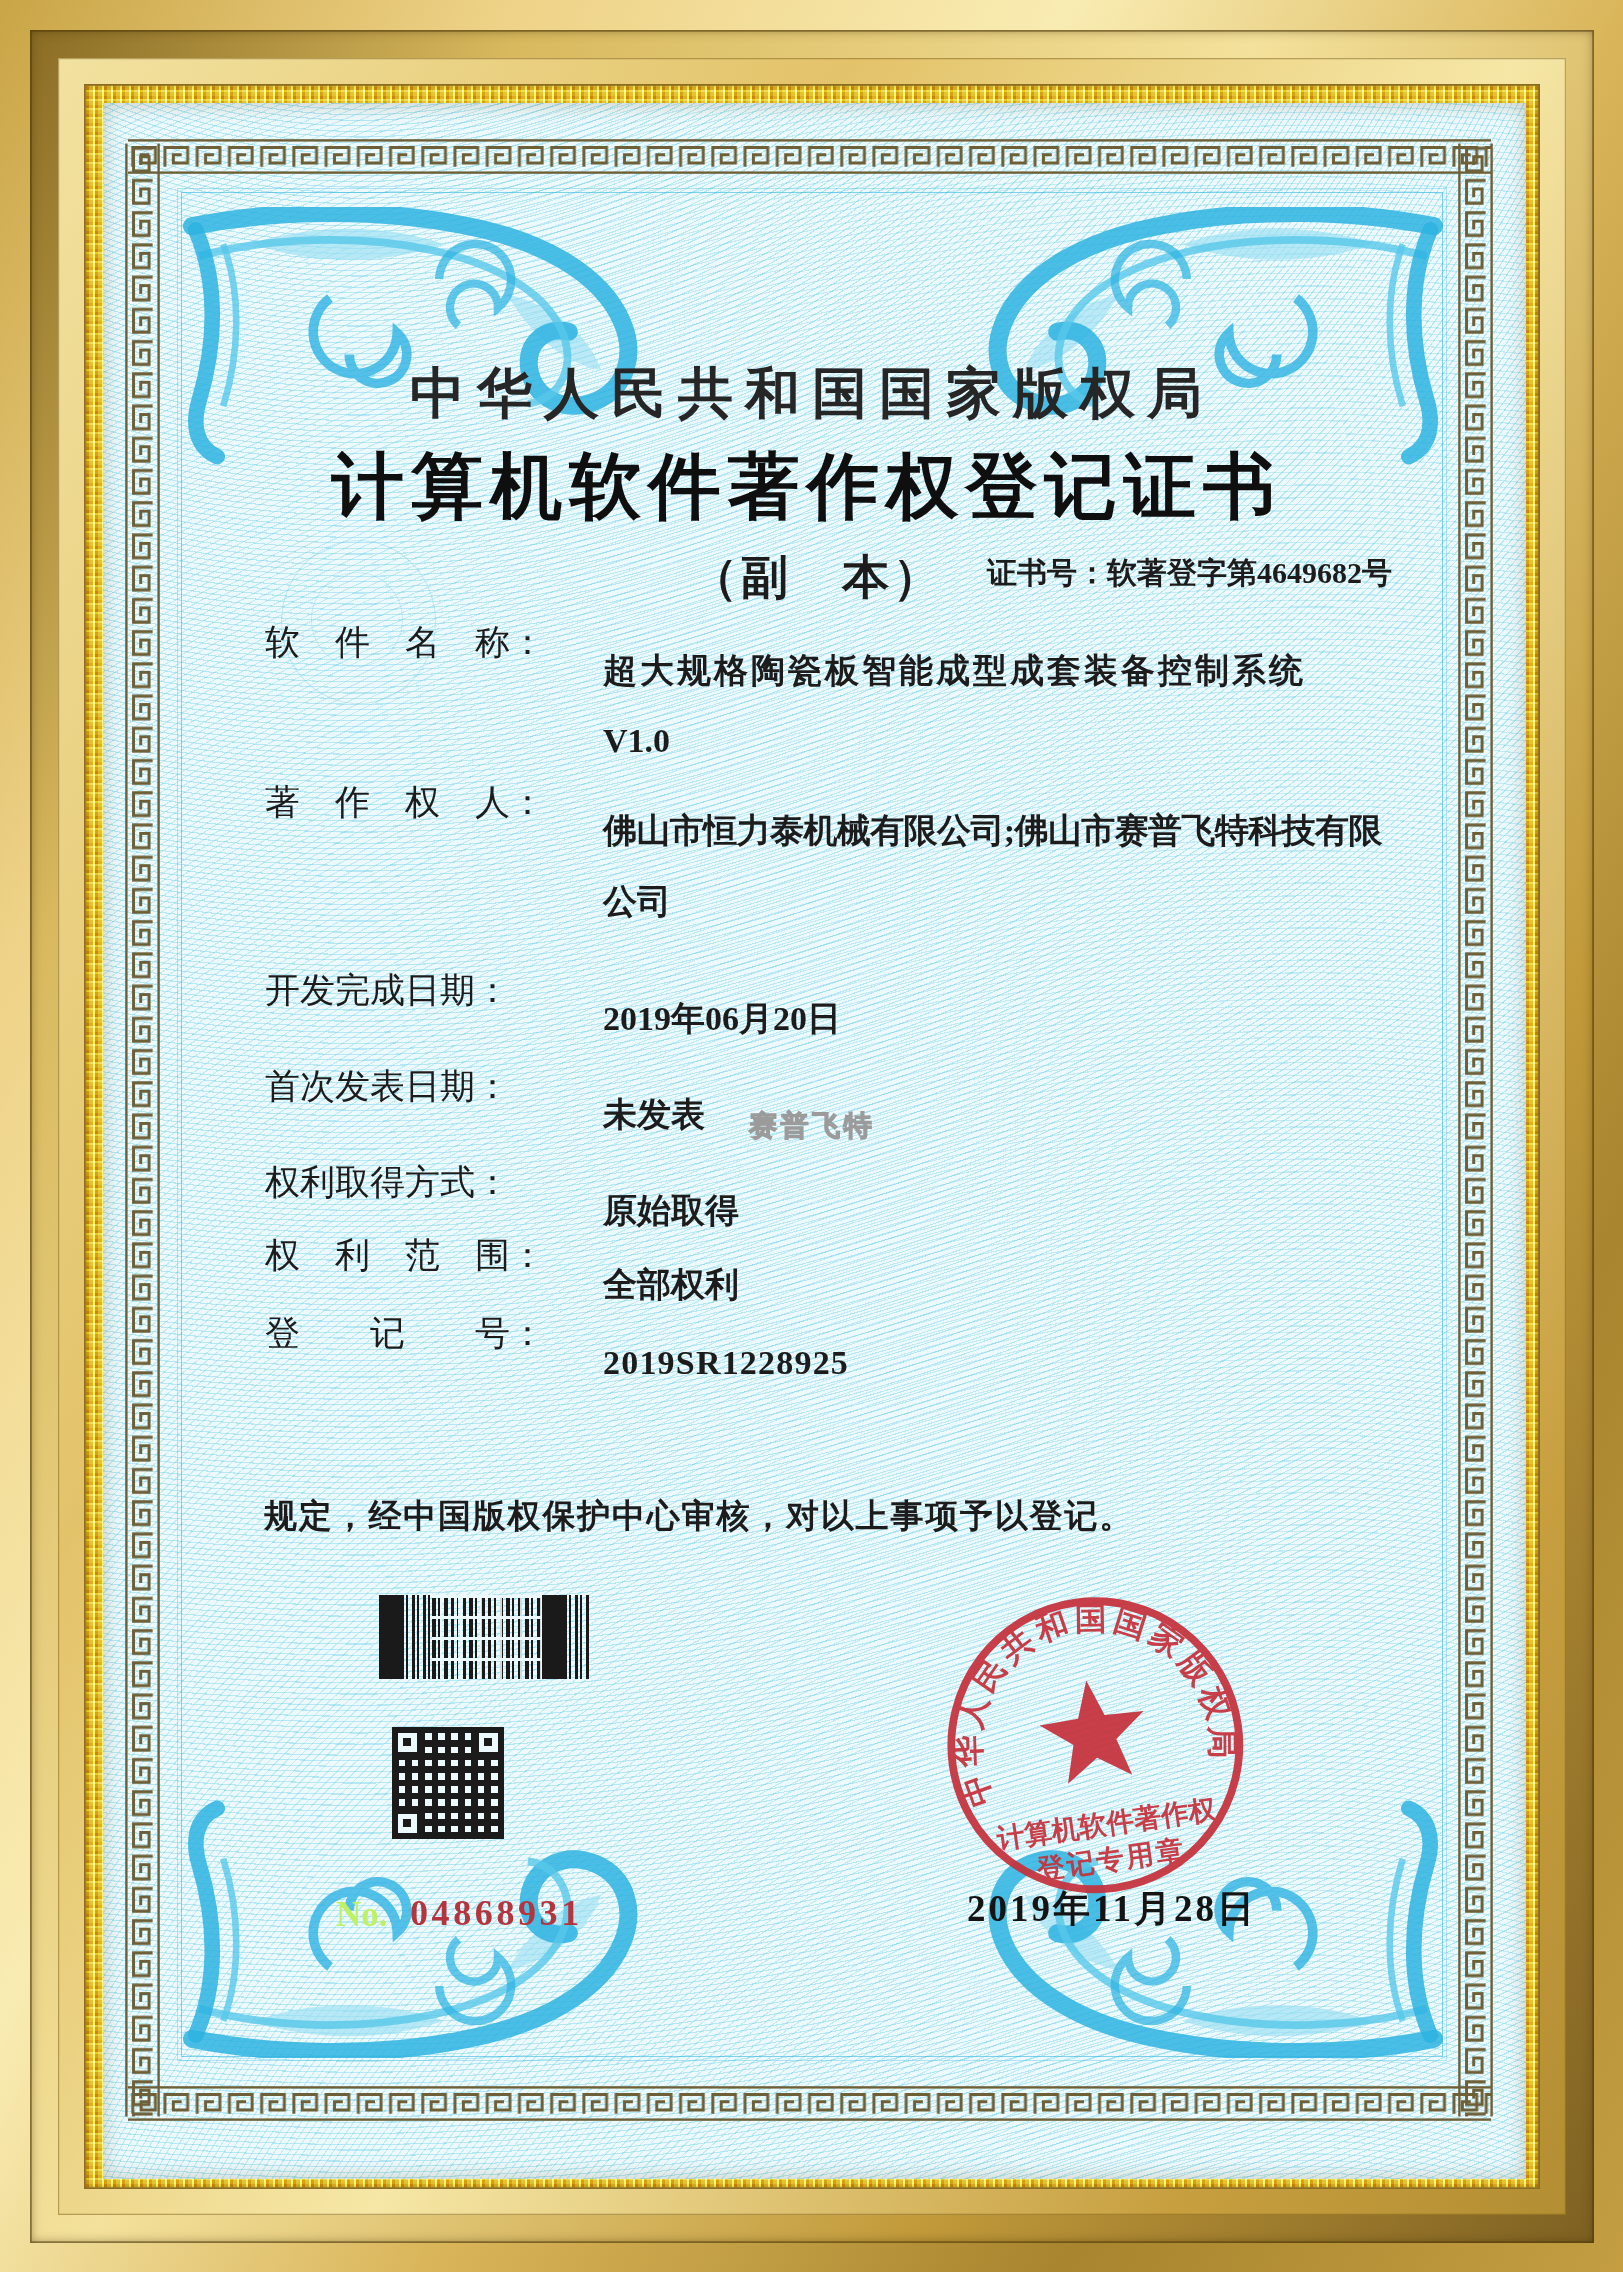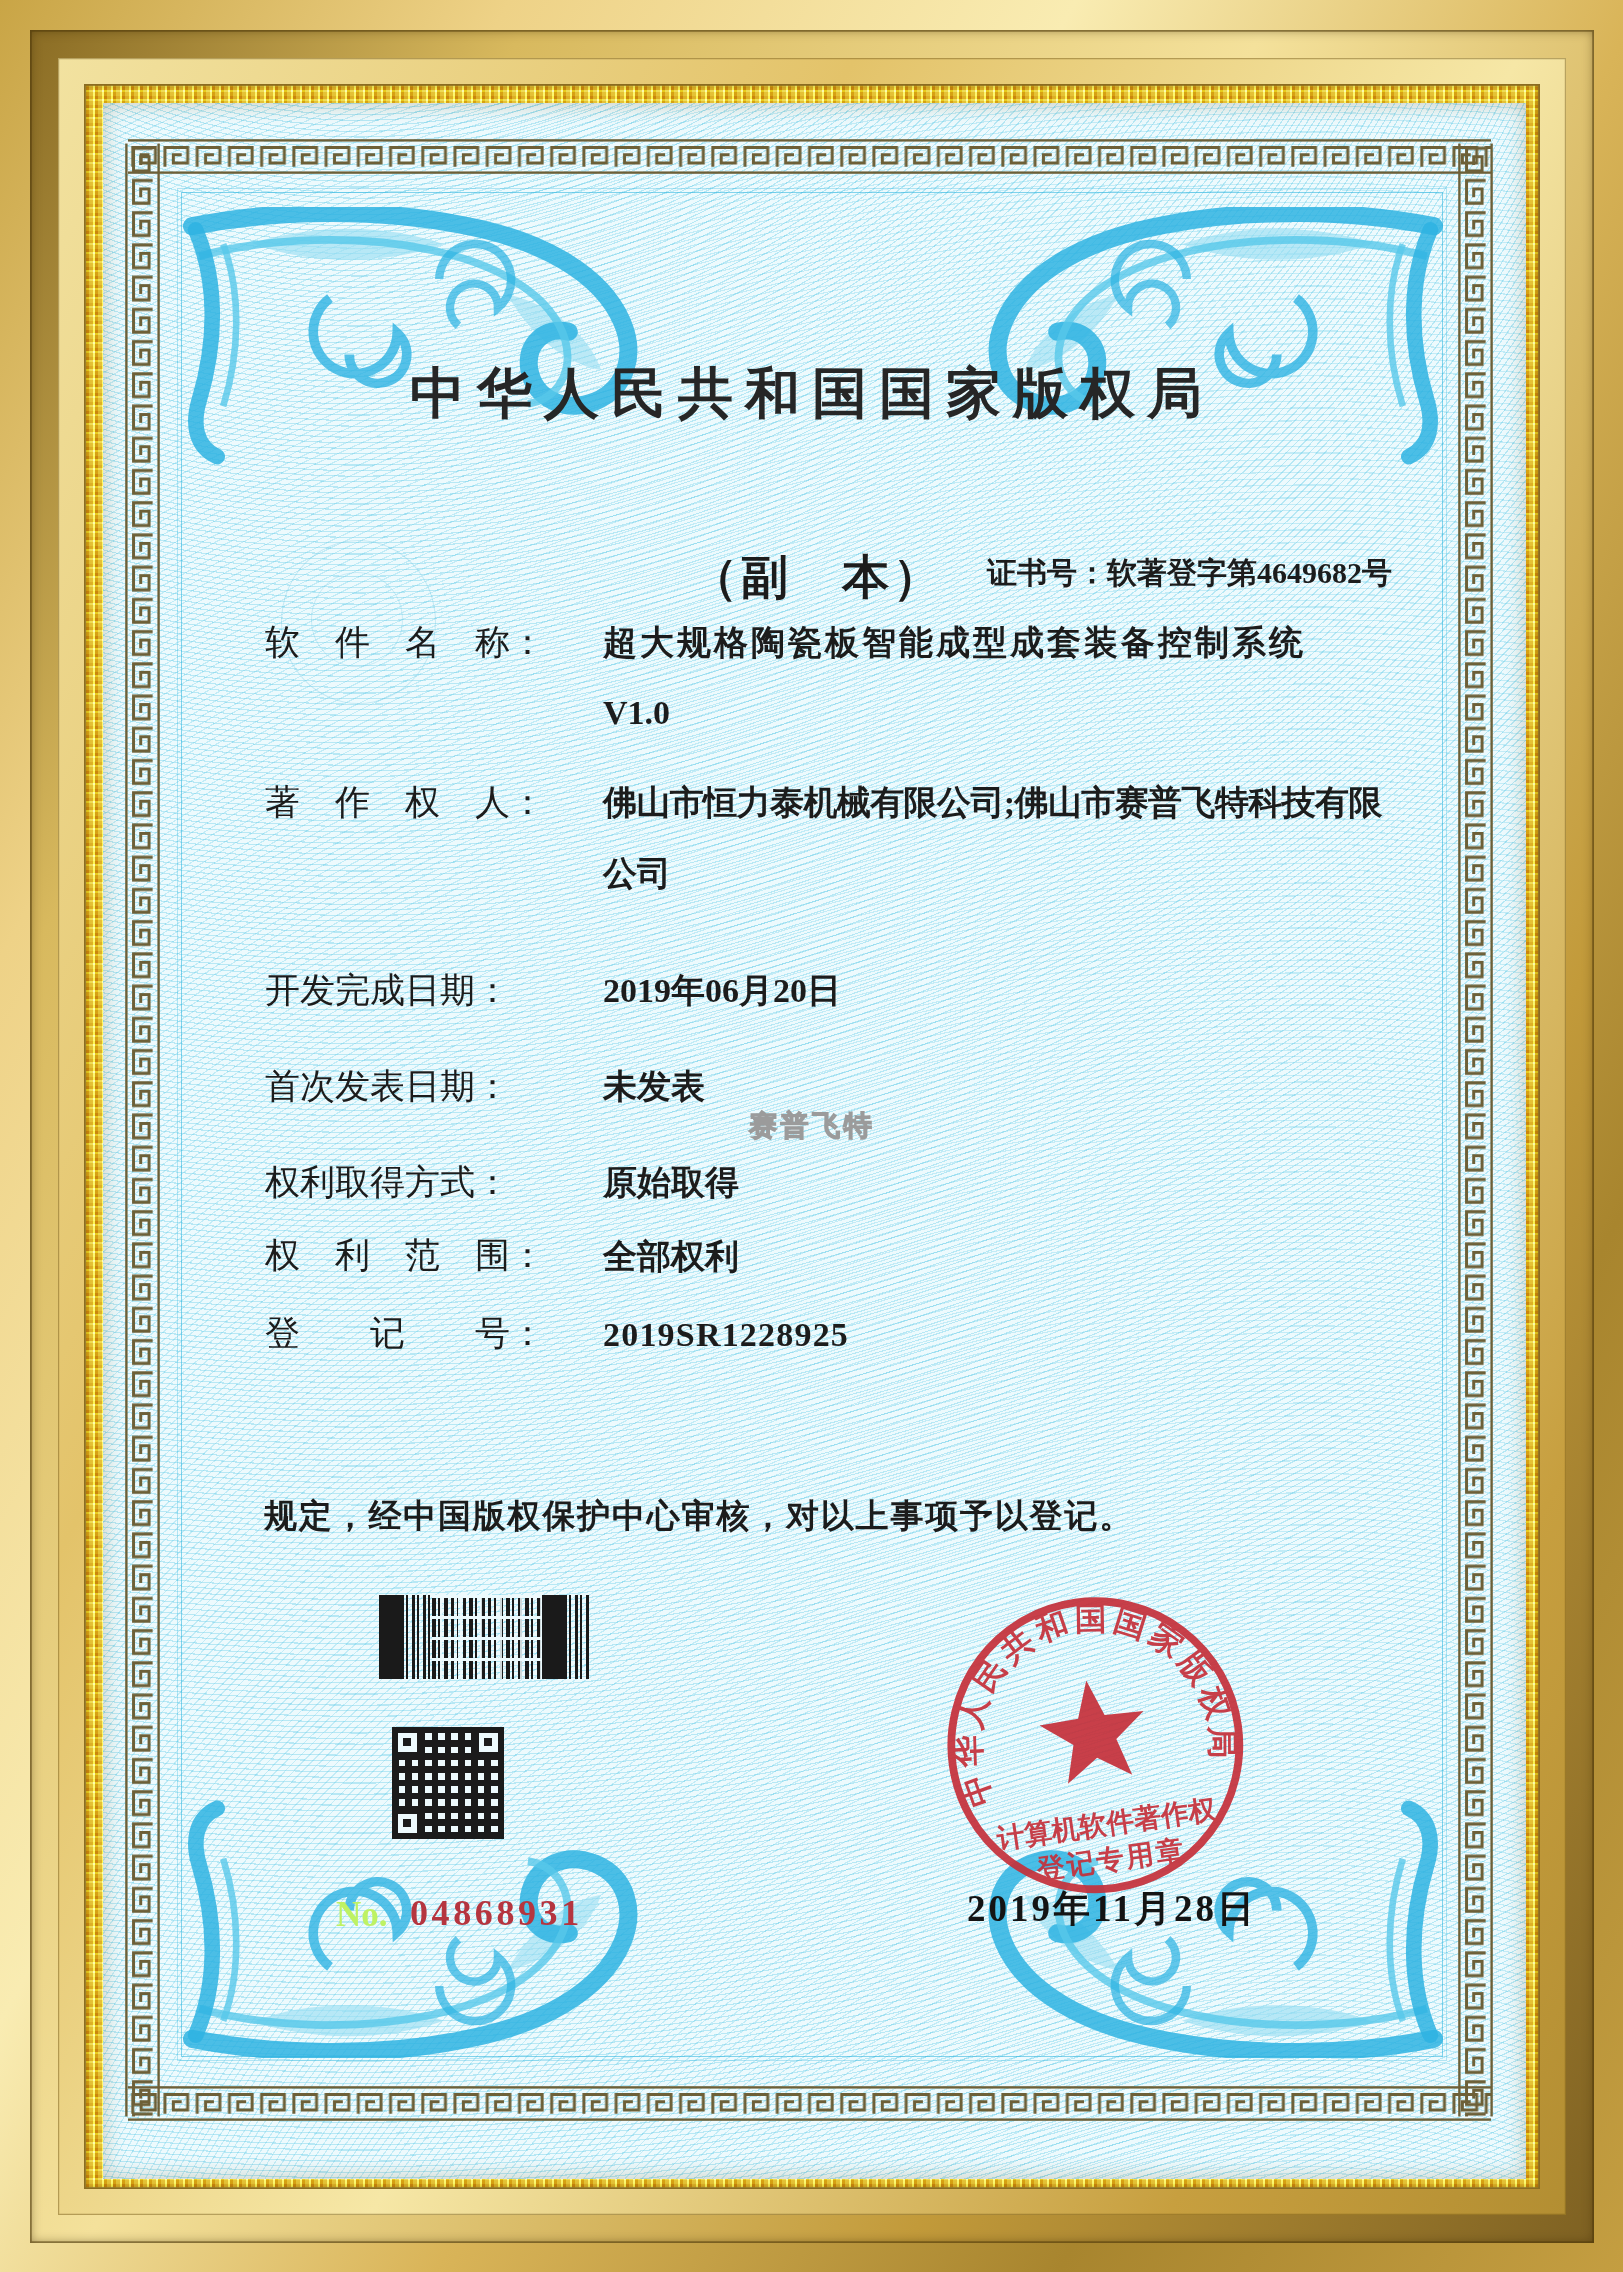--- a/index.html
+++ b/index.html
@@ -25,21 +25,21 @@
       box-shadow:inset 0 0 21.6px rgba(90,70,15,.28);}
   .bluerect{left:181px;top:192px;width:1260px;height:1863px;
       border:1.8px solid rgba(40,178,222,.55);outline:1.2px solid rgba(40,178,222,.3);outline-offset:3.6px;}
   
   .cn{color:#1c1c1c;white-space:nowrap;line-height:1.08;}
   .authority{font-size:55px;font-weight:700;letter-spacing:12px;color:#262626;}
   .maintitle{font-size:72px;font-weight:700;letter-spacing:7.2px;color:#0f0f0f;}
   .fuben{font-size:47px;font-weight:700;letter-spacing:3.6px;}
   .certno{font-size:30px;font-weight:700;}
   .lbl{font-size:35px;font-weight:400;text-align:center;}
-  .val{font-size:34px;font-weight:700;}
+  .val{font-size:34px;font-weight:700;margin-top:28px;}
   .stmt{font-size:33px;font-weight:700;letter-spacing:1.8px;}
   .ghost{border:1.8px solid rgba(90,190,222,.5);border-radius:50%;opacity:.55;}
   .ghost-inner{border:1.2px solid rgba(90,190,222,.45);border-radius:50%;}
   .wmtext{font-size:28px;font-weight:700;letter-spacing:3.6px;color:rgba(255,255,255,.15);
       -webkit-text-stroke:1.2px #9b9b9b;}
   
   .barcode{display:flex;}
   .bc-bearer{width:21.6px;background:#1a1a1a;}
   .bc-thin{width:31px;background:repeating-linear-gradient(90deg,#1a1a1a 0 3px,rgba(0,0,0,0) 3px 5.4px,#1a1a1a 5.4px 7.2px,rgba(0,0,0,0) 7.2px 10.8px);}
   .bc-mid{flex:1;position:relative;background:
@@ -119,20 +119,21 @@
     </svg>
   <svg class="abs" style="left:948px;top:1800px;transform:scale(-1,-1)" width="498" height="258" viewBox="0 0 830 430">
       <use href="#flourish"></use>
     </svg>
 
   <div class="abs ghost" style="left:281px;top:540px;width:153px;height:162px">
     <div class="ghost-inner abs" style="left:29px;top:31px;width:90px;height:93px"></div>
   </div>
 
   <div class="abs cn authority" style="left:812px;top:364px;transform:translateX(-50%)">中华人民共和国国家版权局</div>
+  <div class="abs cn maintitle" style="left:807px;top:449px;transform:translateX(-50%)">计算机软件著作权登记证书</div>
   <div class="abs cn fuben" style="left:817px;top:552px;transform:translateX(-50%)">（副　本）</div>
   <div class="abs cn certno" style="left:987px;top:557px">证书号：</div>
   <div class="abs cn certno" style="left:1107px;top:557px">软著登字第4649682号</div>
 
   <div class="abs cn lbl" style="left:265px;top:624px">软　件　名　称：</div>
   <div class="abs cn val" style="left:603px;top:625px;letter-spacing:3px">超大规格陶瓷板智能成型成套装备控制系统</div>
   <div class="abs cn val" style="left:603px;top:695px">V1.0</div>
 
   <div class="abs cn lbl" style="left:265px;top:784px">著　作　权　人：</div>
   <div class="abs cn val" style="left:603px;top:785px;letter-spacing:-0.6px">佛山市恒力泰机械有限公司;佛山市赛普飞特科技有限</div>

